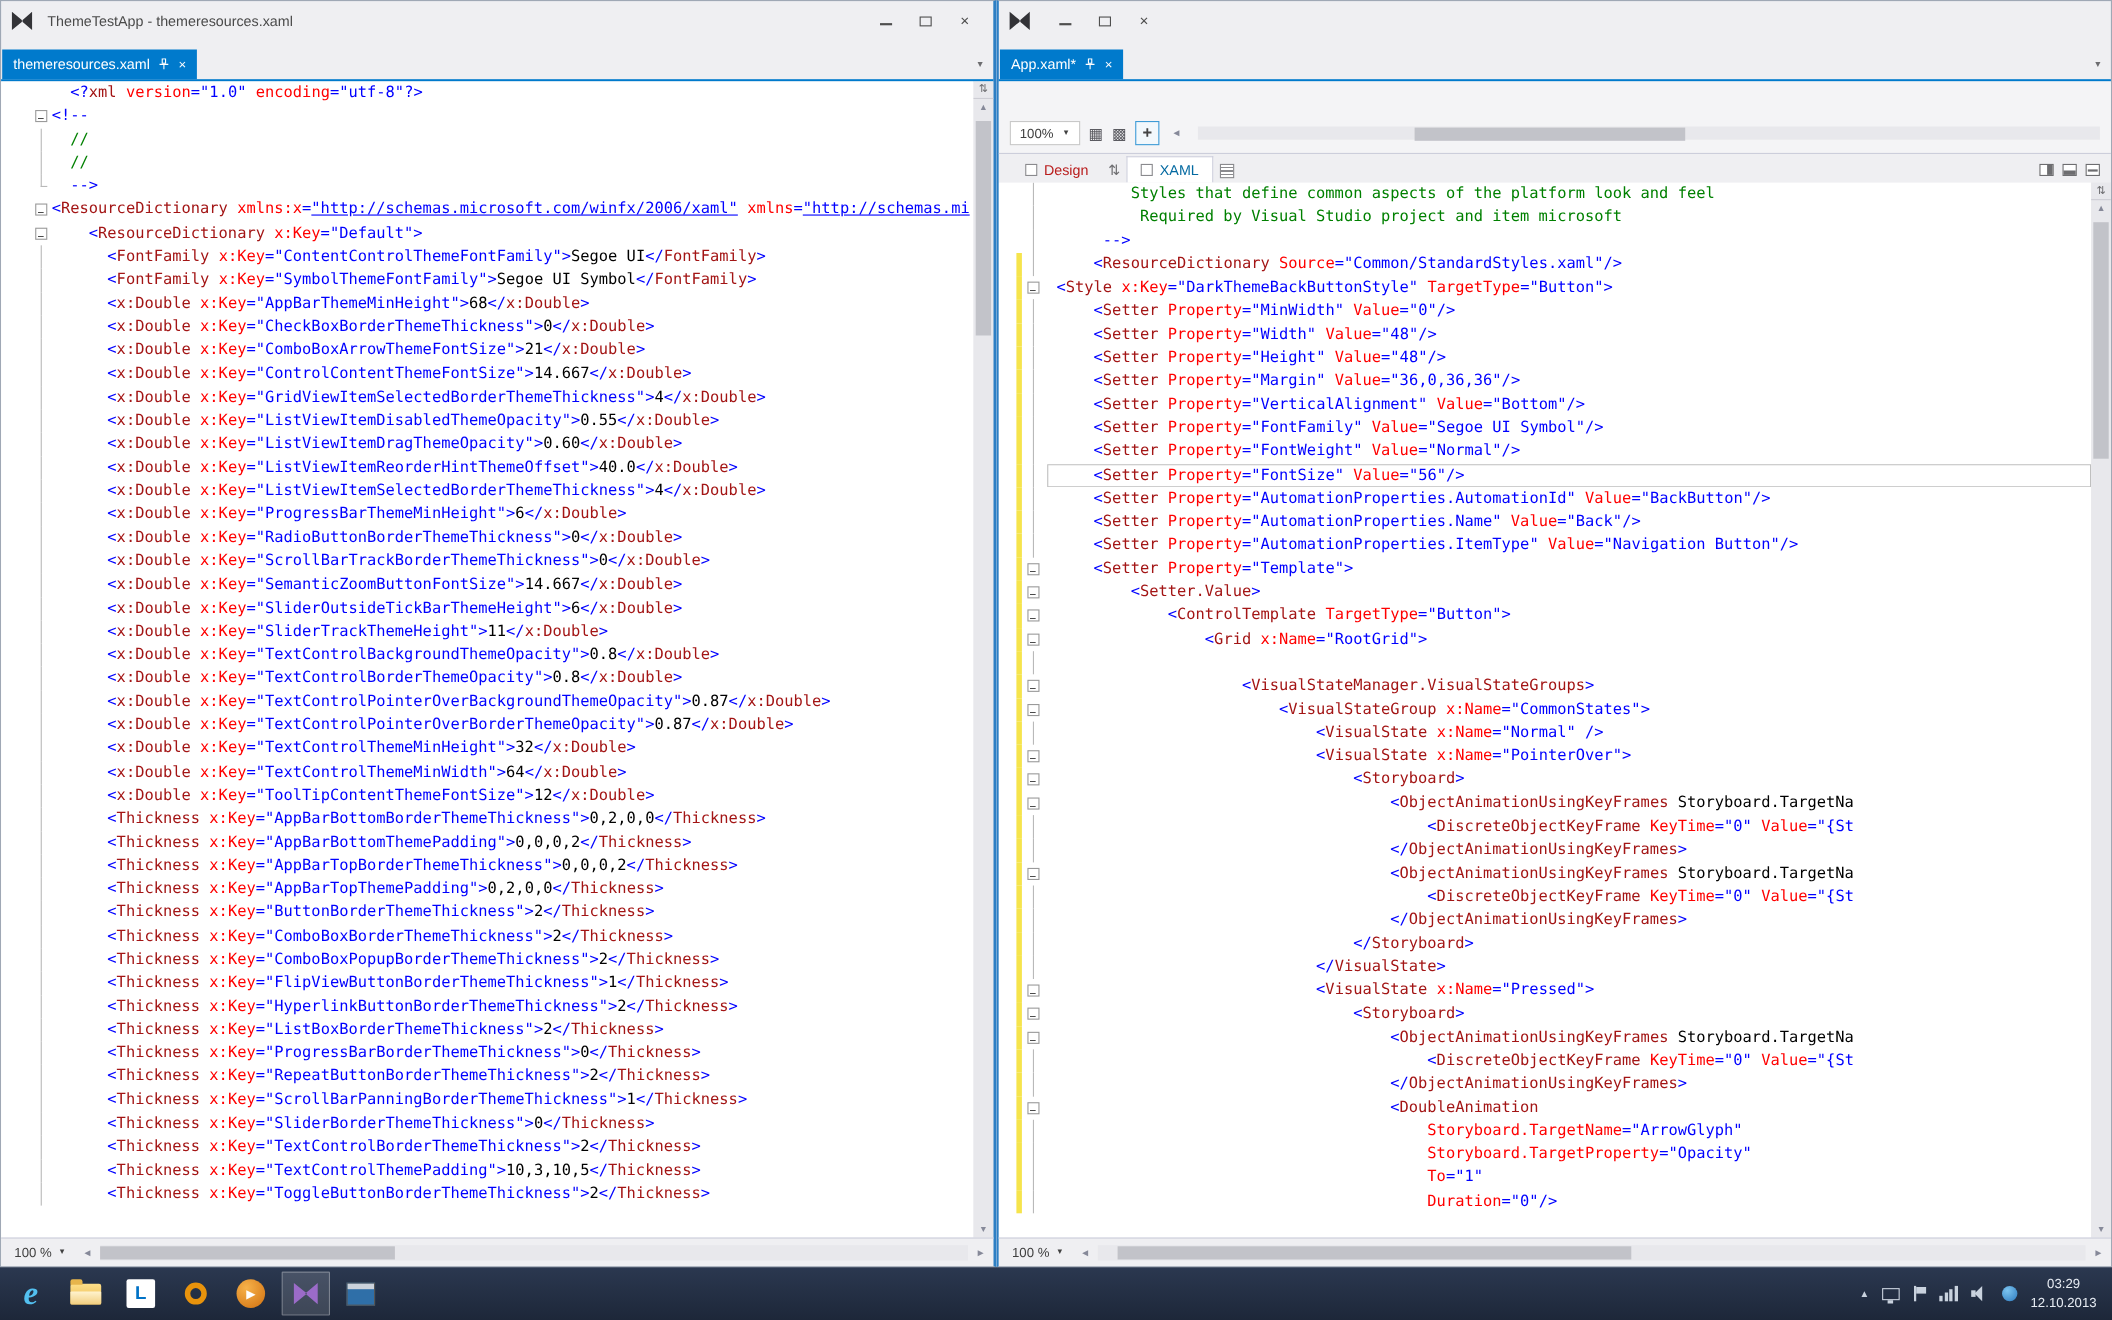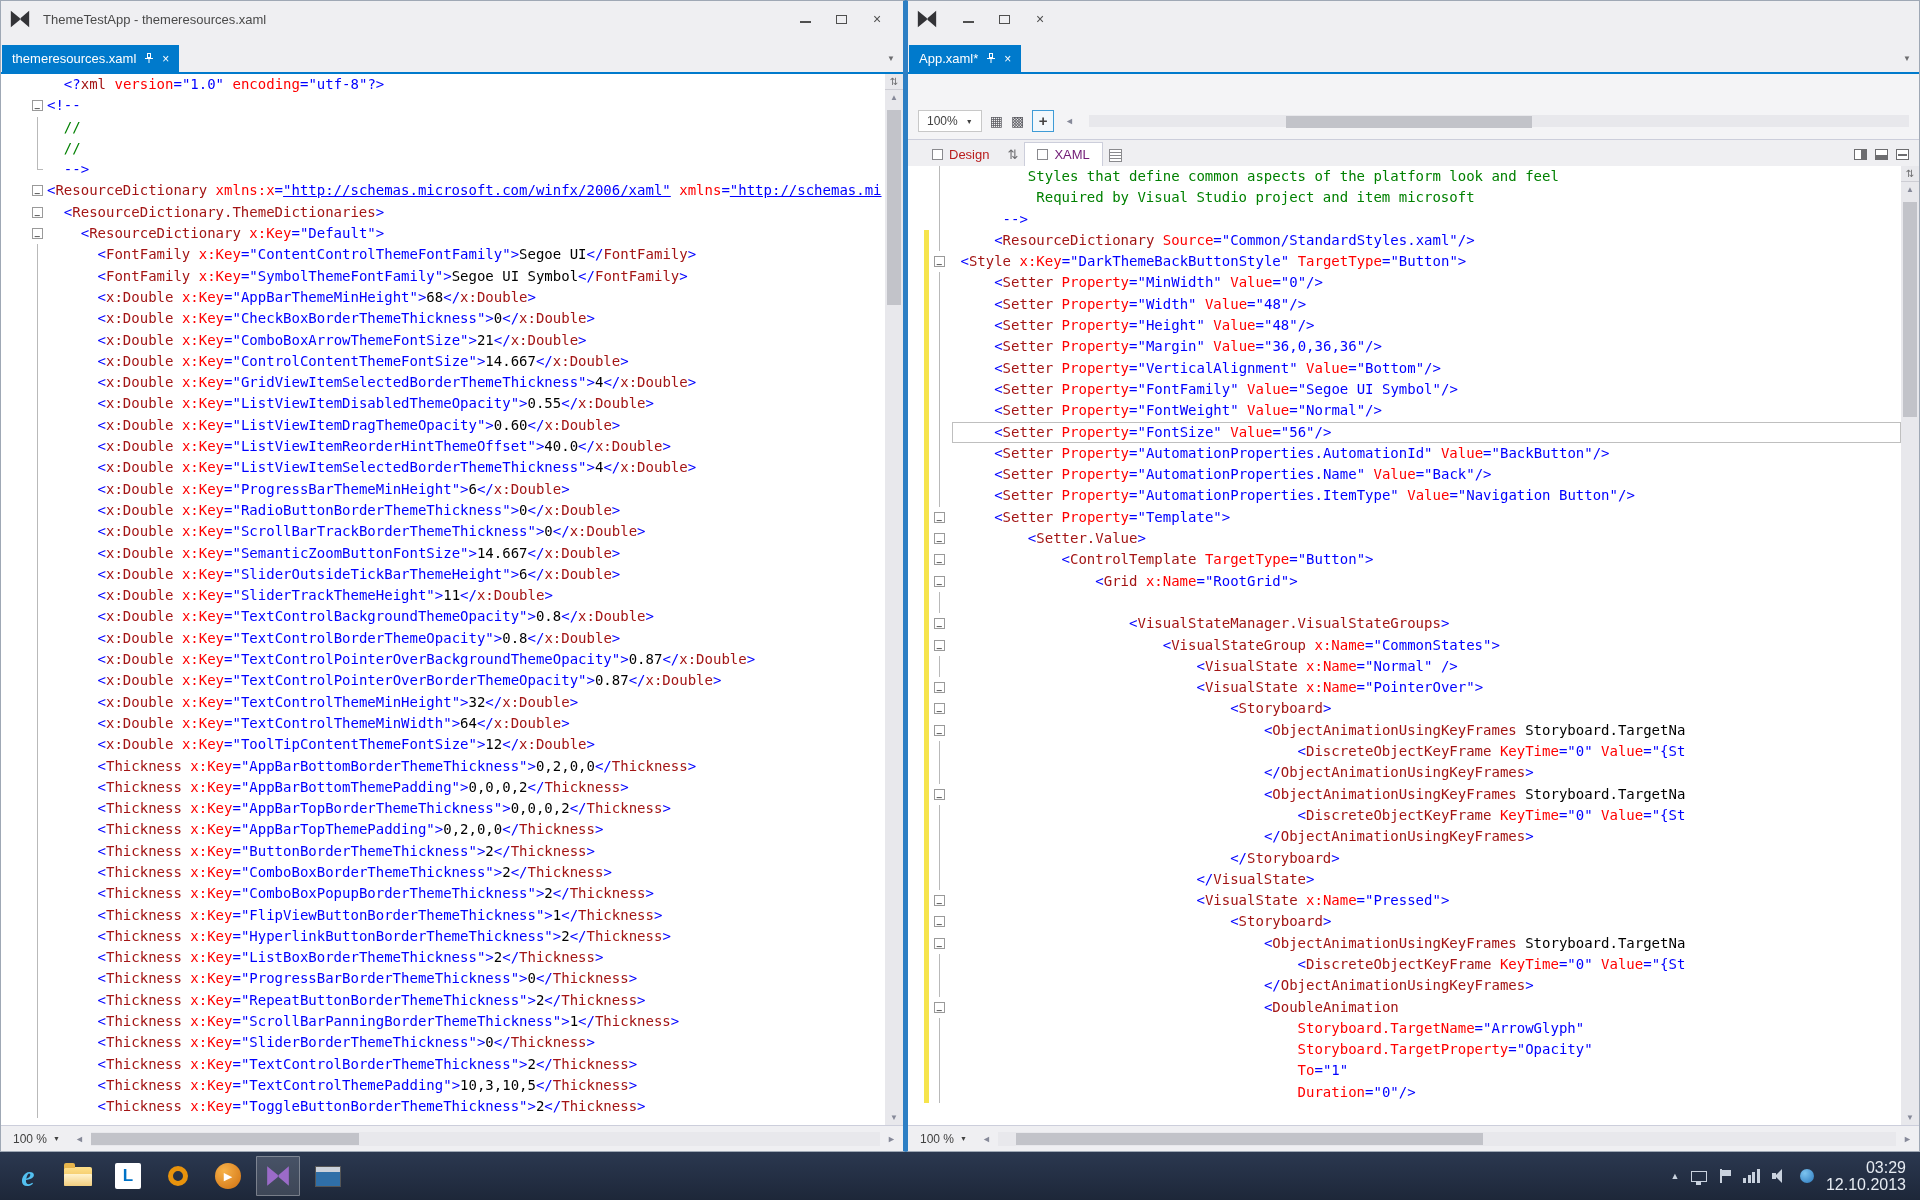--- a/index.html
+++ b/index.html
@@ -79,21 +79,21 @@
   .zoomcombo{display:flex;align-items:center;gap:8px;background:#FFF;border:1px solid #C8C8C8;
              height:22px;padding:0 8px;font-size:12px;color:#414141}
   .dico{font-size:14px;color:#5B5B61;line-height:1}
   .crossbtn{width:22px;height:22px;border:1px solid #3E9BD6;background:#F2F8FC;text-align:center;
             line-height:20px;font-size:15px;font-weight:bold;color:#444}
   .dhtrack{height:12px;margin-left:4px}
 
   .splitbar{position:absolute;left:0;right:0;top:138px;height:27px;background:#EFEFF2;
             border-top:1px solid #CCCEDB;display:flex;align-items:flex-end;padding-left:12px}
   .splittab{height:24px;display:flex;align-items:center;gap:6px;padding:0 12px;font-size:13px;color:#b91c1c}
-  .splittab.active{background:#FFF;border:1px solid #CCCEDB;border-bottom:none;color:#701a75}
+  .splittab.active{background:#FFF;border:1px solid #CCCEDB;border-bottom:none;color:#0369a1}
   .ticon{width:11px;height:11px;border:1px solid #8A8A8E;background:#FFF;display:inline-block}
   .swap{font-size:13px;color:#6D6D70;padding:0 6px 4px 6px}
   .doclines{width:13px;height:13px;border:1px solid #8A8A8E;margin:0 0 4px 6px;
             background:repeating-linear-gradient(#fff 0 2px,#8A8A8E 2px 3px)}
   .splitbtns{margin-left:auto;display:flex;gap:8px;padding:0 10px 6px 0}
   .spbtn{width:13px;height:11px;border:1px solid #6D6D70;position:relative;background:#FFF}
   .spbtn.v::after{content:"";position:absolute;right:0;top:0;bottom:0;width:5px;background:#6D6D70}
   .spbtn.h::after{content:"";position:absolute;left:0;right:0;bottom:0;height:4px;background:#6D6D70}
   .spbtn.c::after{content:"";position:absolute;left:1px;right:1px;top:4px;height:2px;background:#6D6D70}
 
@@ -126,21 +126,21 @@
   .tray-net{display:flex;align-items:flex-end;gap:1.5px;height:14px}
   .tray-net i{display:block;width:3px;background:#C9D2DE}
   .tray-net i:nth-child(1){height:5px}.tray-net i:nth-child(2){height:8px}
   .tray-net i:nth-child(3){height:11px}.tray-net i:nth-child(4){height:14px}
   .tray-vol{position:relative;width:16px;height:14px;display:block}
   .tray-vol::before{content:"";position:absolute;left:0;top:4px;width:4px;height:6px;background:#C9D2DE}
   .tray-vol::after{content:"";position:absolute;left:3px;top:0;border:7px solid transparent;
                    border-right:7px solid #C9D2DE;border-left:none}
   .tray-defender{width:14px;height:14px;border-radius:50%;display:block;
                  background:radial-gradient(circle at 35% 30%,#7CC4EF,#2C79BE)}
-  .tb-clock{color:#E6EBF2;font-size:16px;text-align:right;line-height:17px}
+  .tb-clock{color:#E6EBF2;font-size:12px;text-align:center;line-height:17px}
 </style>
 </head>
 <body>
 
 <div id="screen">
 
   <div class="vswin" id="win-left">
     <div class="titlebar">
       <svg class="vslogo" width="22" height="22" viewBox="0 0 24 24">
           <path d="M2 3 L13 12 L2 21 Z M22 3 L11.5 12 L22 21 Z" fill="#333337"></path>
@@ -173,21 +173,20 @@
       <span class="tabdd">▼</span>
     </div>
     <div class="editor">
         <div id="code-left">
           <div class="cl"><span class="gut"></span><span class="txt">  <span class="sd">&lt;?</span><span class="st">xml</span> <span class="sa">version</span><span class="sd">=</span><span class="sv">"1.0"</span> <span class="sa">encoding</span><span class="sd">=</span><span class="sv">"utf-8"</span><span class="sd">?&gt;</span></span></div>
           <div class="cl"><span class="gut"><i class="fold"></i></span><span class="txt"><span class="sd">&lt;!--</span></span></div>
           <div class="cl"><span class="gut"><i class="gline"></i></span><span class="txt"><span class="sc">  //</span></span></div>
           <div class="cl"><span class="gut"><i class="gline"></i></span><span class="txt"><span class="sc">  //</span></span></div>
           <div class="cl"><span class="gut"><i class="gend"></i></span><span class="txt"><span class="sd">  --&gt;</span></span></div>
           <div class="cl"><span class="gut"><i class="fold"></i></span><span class="txt"><span class="sd">&lt;</span><span class="st">ResourceDictionary</span> <span class="sa">xmlns:x</span><span class="sd">=</span><span class="sv sl">"http://schemas.microsoft.com/winfx/2006/xaml"</span> <span class="sa">xmlns</span><span class="sd">=</span><span class="sv sl">"http://schemas.mi</span></span></div>
-          <div class="cl"><span class="gut"><i class="fold"></i></span><span class="txt">  <span class="sd">&lt;</span><span class="st">ResourceDictionary.ThemeDictionaries</span><span class="sd">&gt;</span></span></div>
           <div class="cl"><span class="gut"><i class="fold"></i></span><span class="txt">    <span class="sd">&lt;</span><span class="st">ResourceDictionary</span> <span class="sa">x:Key</span><span class="sd">=</span><span class="sv">"Default"</span><span class="sd">&gt;</span></span></div>
           <div class="cl"><span class="gut"><i class="gline"></i></span><span class="txt">      <span class="sd">&lt;</span><span class="st">FontFamily</span> <span class="sa">x:Key</span><span class="sd">=</span><span class="sv">"ContentControlThemeFontFamily"</span><span class="sd">&gt;</span>Segoe UI<span class="sd">&lt;/</span><span class="st">FontFamily</span><span class="sd">&gt;</span></span></div>
           <div class="cl"><span class="gut"><i class="gline"></i></span><span class="txt">      <span class="sd">&lt;</span><span class="st">FontFamily</span> <span class="sa">x:Key</span><span class="sd">=</span><span class="sv">"SymbolThemeFontFamily"</span><span class="sd">&gt;</span>Segoe UI Symbol<span class="sd">&lt;/</span><span class="st">FontFamily</span><span class="sd">&gt;</span></span></div>
           <div class="cl"><span class="gut"><i class="gline"></i></span><span class="txt">      <span class="sd">&lt;</span><span class="st">x:Double</span> <span class="sa">x:Key</span><span class="sd">=</span><span class="sv">"AppBarThemeMinHeight"</span><span class="sd">&gt;</span>68<span class="sd">&lt;/</span><span class="st">x:Double</span><span class="sd">&gt;</span></span></div>
           <div class="cl"><span class="gut"><i class="gline"></i></span><span class="txt">      <span class="sd">&lt;</span><span class="st">x:Double</span> <span class="sa">x:Key</span><span class="sd">=</span><span class="sv">"CheckBoxBorderThemeThickness"</span><span class="sd">&gt;</span>0<span class="sd">&lt;/</span><span class="st">x:Double</span><span class="sd">&gt;</span></span></div>
           <div class="cl"><span class="gut"><i class="gline"></i></span><span class="txt">      <span class="sd">&lt;</span><span class="st">x:Double</span> <span class="sa">x:Key</span><span class="sd">=</span><span class="sv">"ComboBoxArrowThemeFontSize"</span><span class="sd">&gt;</span>21<span class="sd">&lt;/</span><span class="st">x:Double</span><span class="sd">&gt;</span></span></div>
           <div class="cl"><span class="gut"><i class="gline"></i></span><span class="txt">      <span class="sd">&lt;</span><span class="st">x:Double</span> <span class="sa">x:Key</span><span class="sd">=</span><span class="sv">"ControlContentThemeFontSize"</span><span class="sd">&gt;</span>14.667<span class="sd">&lt;/</span><span class="st">x:Double</span><span class="sd">&gt;</span></span></div>
           <div class="cl"><span class="gut"><i class="gline"></i></span><span class="txt">      <span class="sd">&lt;</span><span class="st">x:Double</span> <span class="sa">x:Key</span><span class="sd">=</span><span class="sv">"GridViewItemSelectedBorderThemeThickness"</span><span class="sd">&gt;</span>4<span class="sd">&lt;/</span><span class="st">x:Double</span><span class="sd">&gt;</span></span></div>
           <div class="cl"><span class="gut"><i class="gline"></i></span><span class="txt">      <span class="sd">&lt;</span><span class="st">x:Double</span> <span class="sa">x:Key</span><span class="sd">=</span><span class="sv">"ListViewItemDisabledThemeOpacity"</span><span class="sd">&gt;</span>0.55<span class="sd">&lt;/</span><span class="st">x:Double</span><span class="sd">&gt;</span></span></div>
           <div class="cl"><span class="gut"><i class="gline"></i></span><span class="txt">      <span class="sd">&lt;</span><span class="st">x:Double</span> <span class="sa">x:Key</span><span class="sd">=</span><span class="sv">"ListViewItemDragThemeOpacity"</span><span class="sd">&gt;</span>0.60<span class="sd">&lt;/</span><span class="st">x:Double</span><span class="sd">&gt;</span></span></div>

